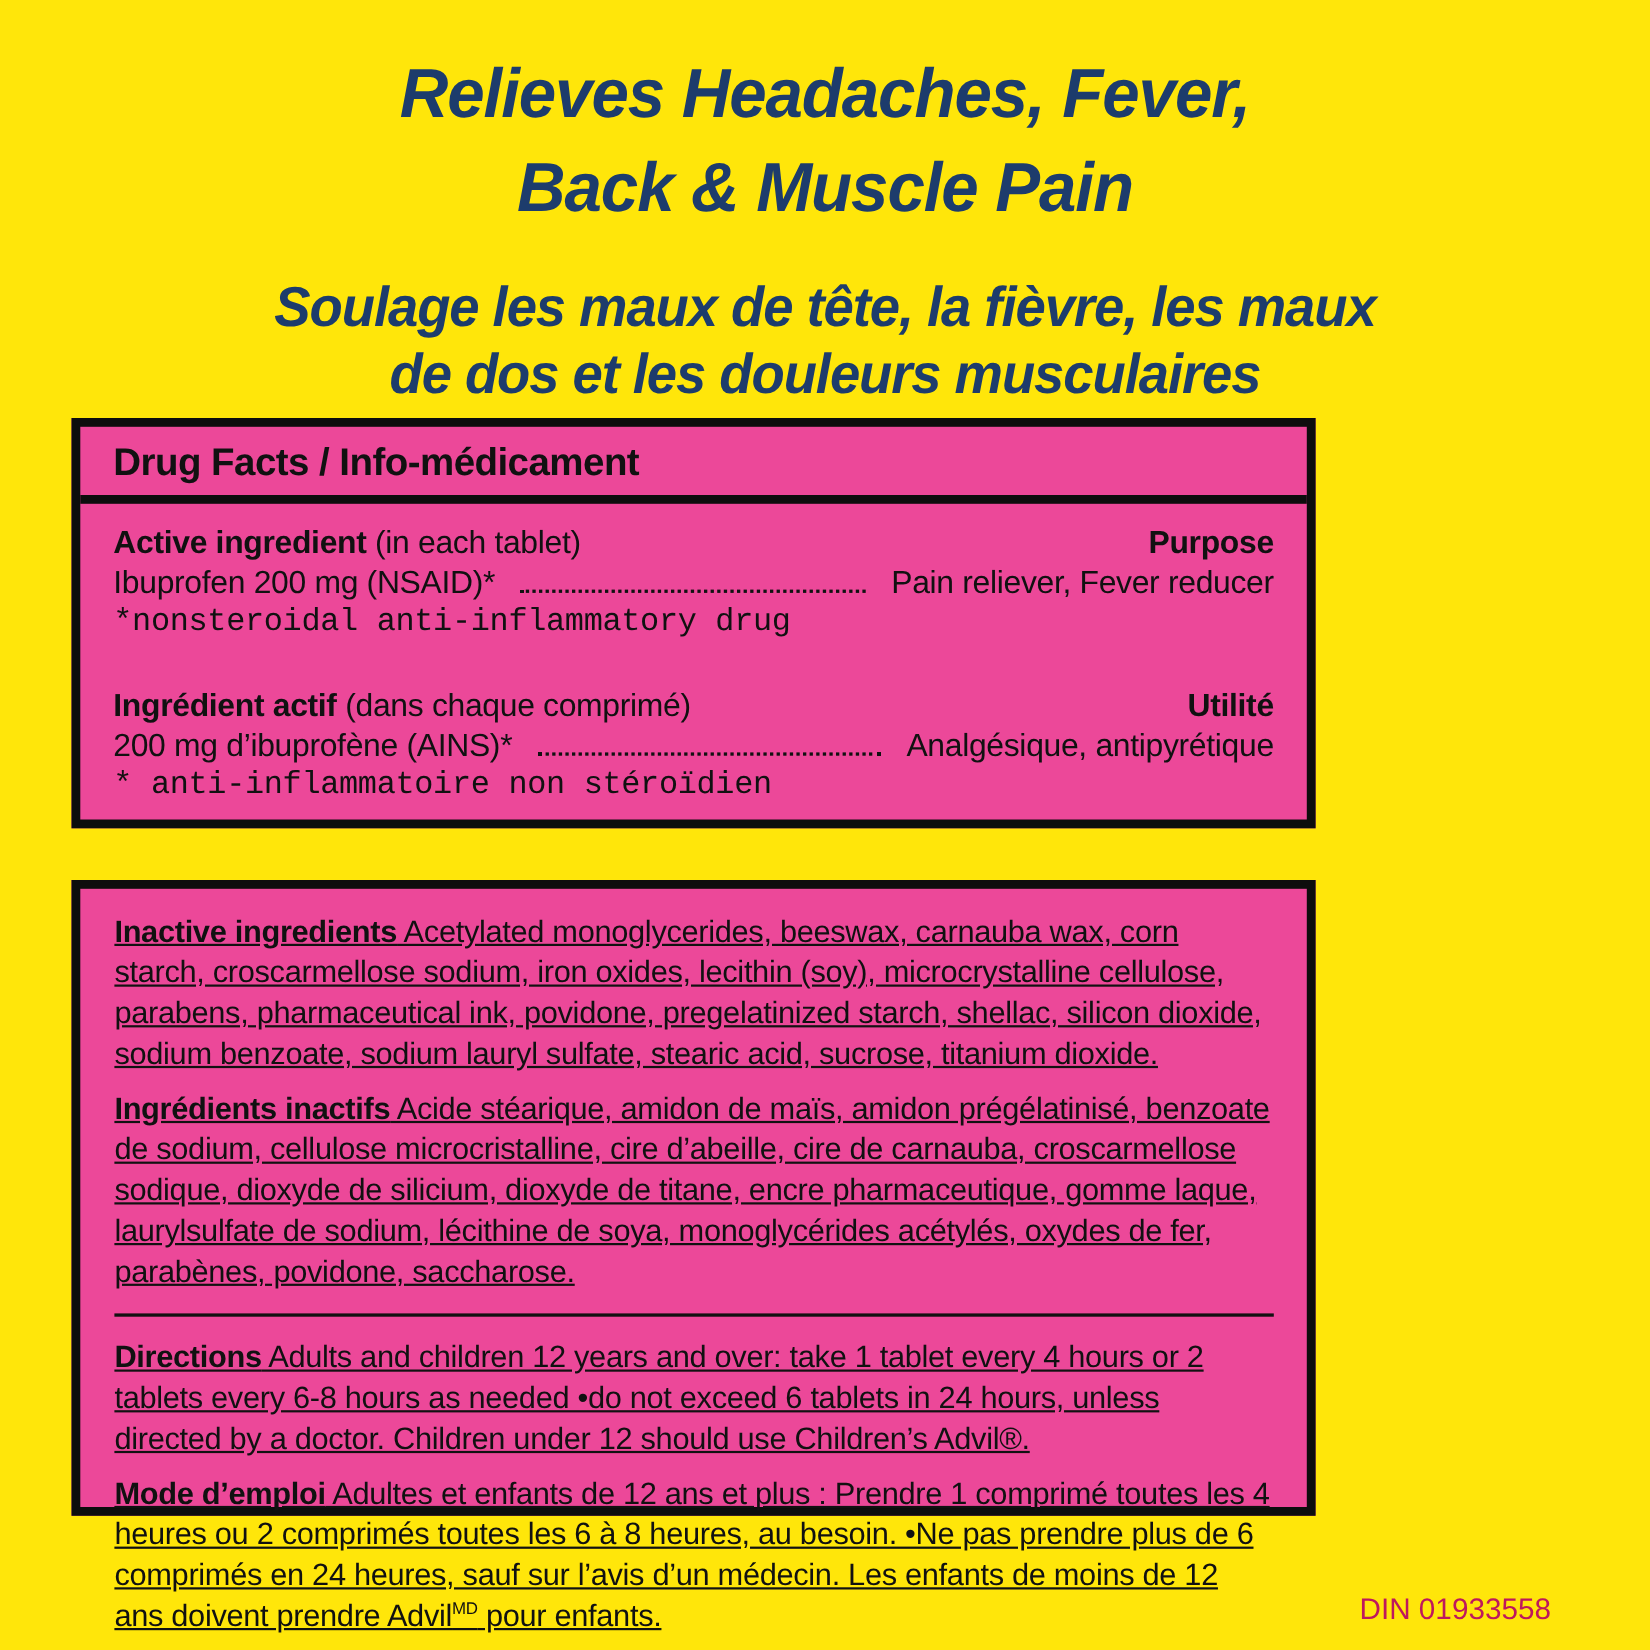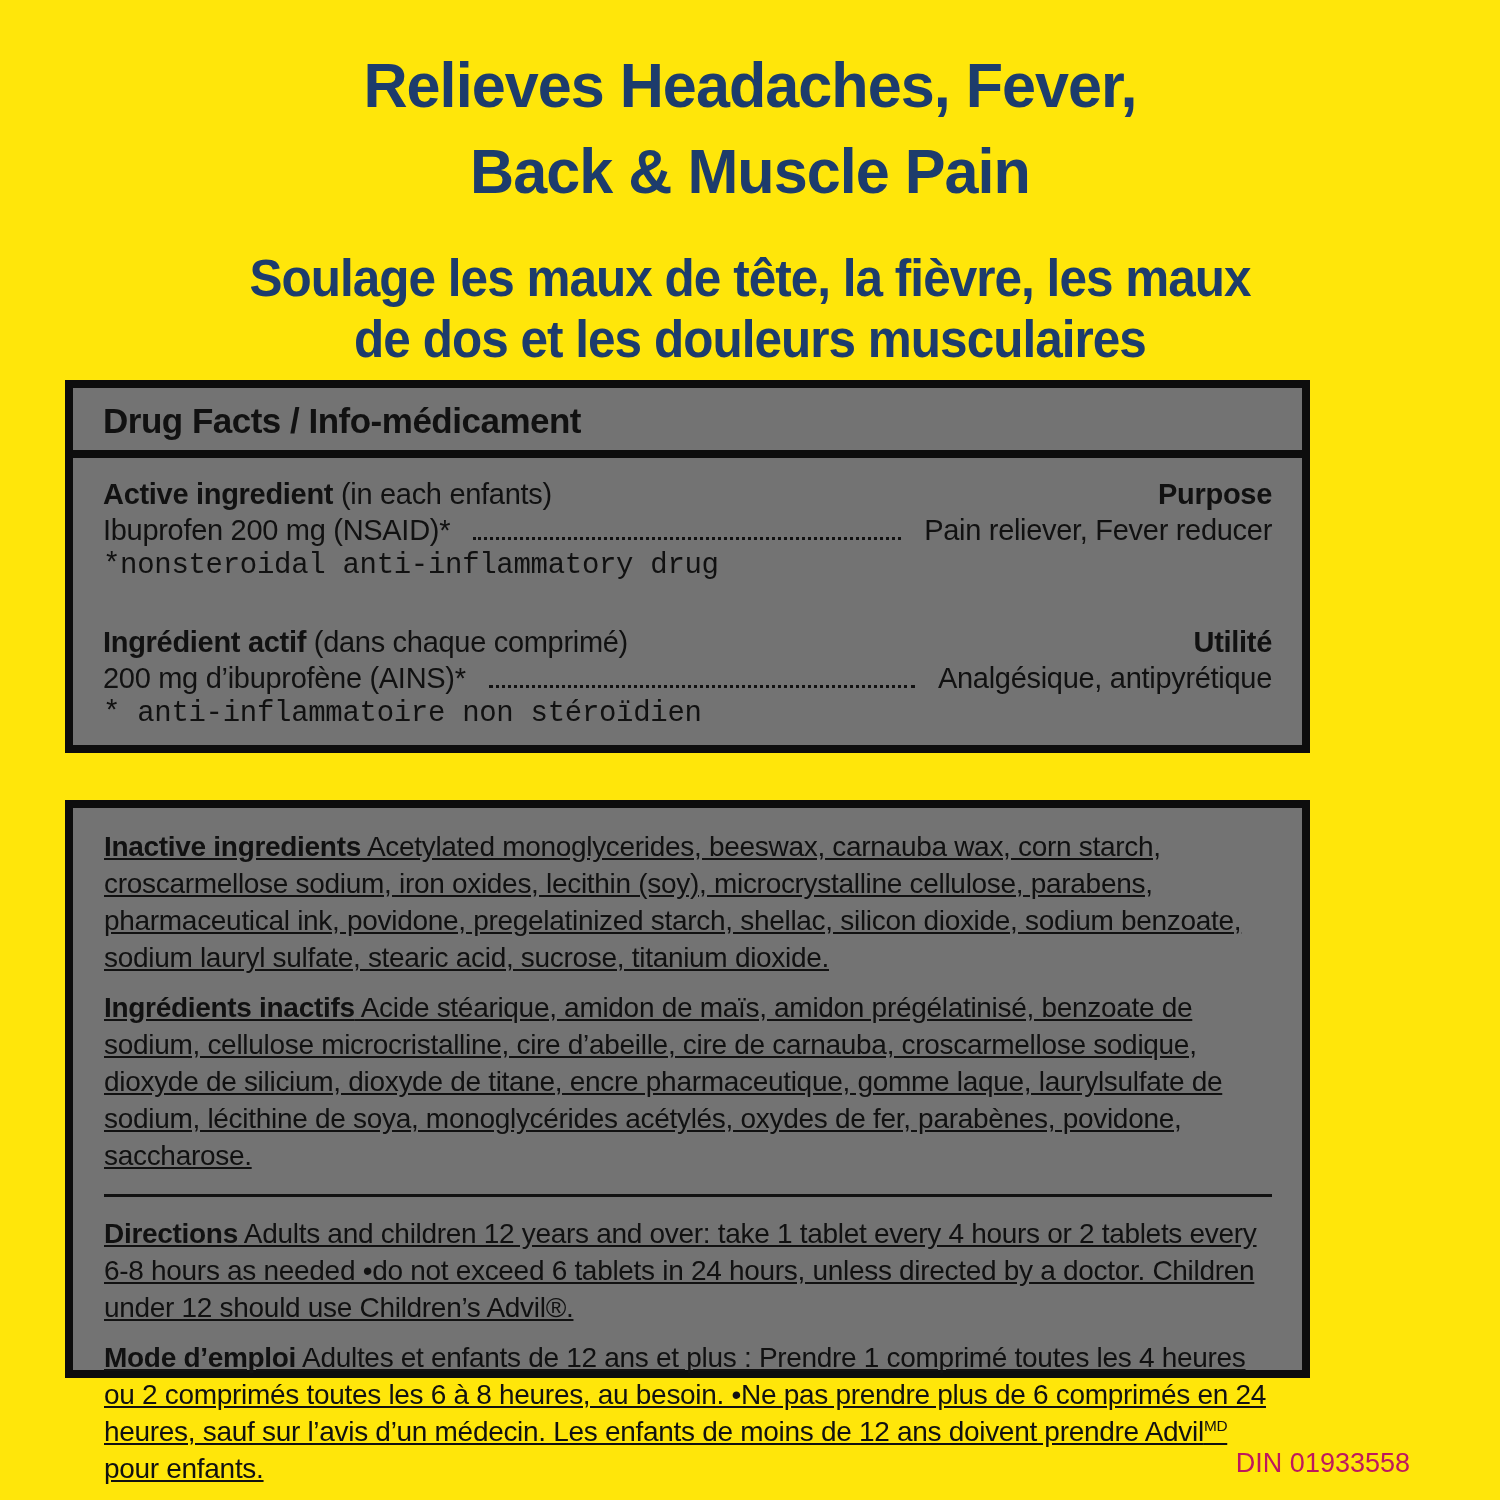--- a/index.html
+++ b/index.html
@@ -10,41 +10,42 @@
   }
   body { background: #ffe60a; position: relative; }
 
   
   .headline {
     position: absolute;
     top: 42px; left: 0; right: 0;
     text-align: center;
     color: #1d3c6c;
     font-weight: bold;
+    font-style: italic;
   }
   .headline-en {
     font-size: 63px;
     line-height: 86px;
     letter-spacing: -1px;
     transform: scaleX(0.97);
   }
   .headline-fr {
     margin-top: 34px;
     font-size: 51px;
     line-height: 61px;
     letter-spacing: -1px;
     transform: scaleX(0.97);
   }
 
   
   .facts-box {
     position: absolute;
     left: 65px;
-    width: 1245px;
-    background: #737373;
+    width: 1131px;
+    background: #ec4899;
     border: 8px solid #0d0d0d;
     color: #111;
   }
   #drug-facts-box { top: 380px; height: 373px; }
   #details-box    { top: 800px; height: 578px; }
 
   .df-title {
     font-size: 35px;
     font-weight: bold;
     letter-spacing: -0.5px;
@@ -115,21 +116,21 @@
 </div>
 
 <div class="facts-box" id="drug-facts-box">
   <div class="df-title">Drug Facts / Info-médicament</div>
   <div class="df-bar"></div>
   <div class="df-content">
 
     <div class="en-group">
       <div class="ing-head-row">
         <div class="ing-head-left">
-          <span class="lead">Active ingredient</span><span> (in each enfants)</span>
+          <span class="lead">Active ingredient</span><span> (in each tablet)</span>
         </div>
         <div class="ing-head-right">Purpose</div>
       </div>
       <div class="leader-row">
         <span>Ibuprofen 200 mg (NSAID)*</span>
         <span class="leader"></span>
         <span>Pain reliever, Fever reducer</span>
       </div>
       <div class="footnote">*nonsteroidal anti-inflammatory drug</div>
     </div>

